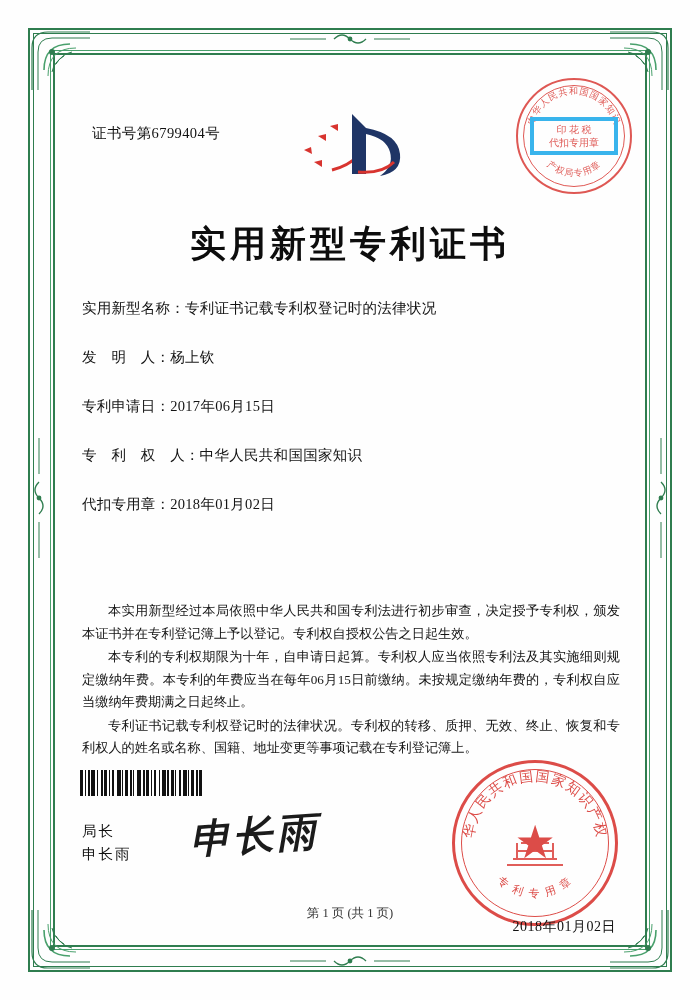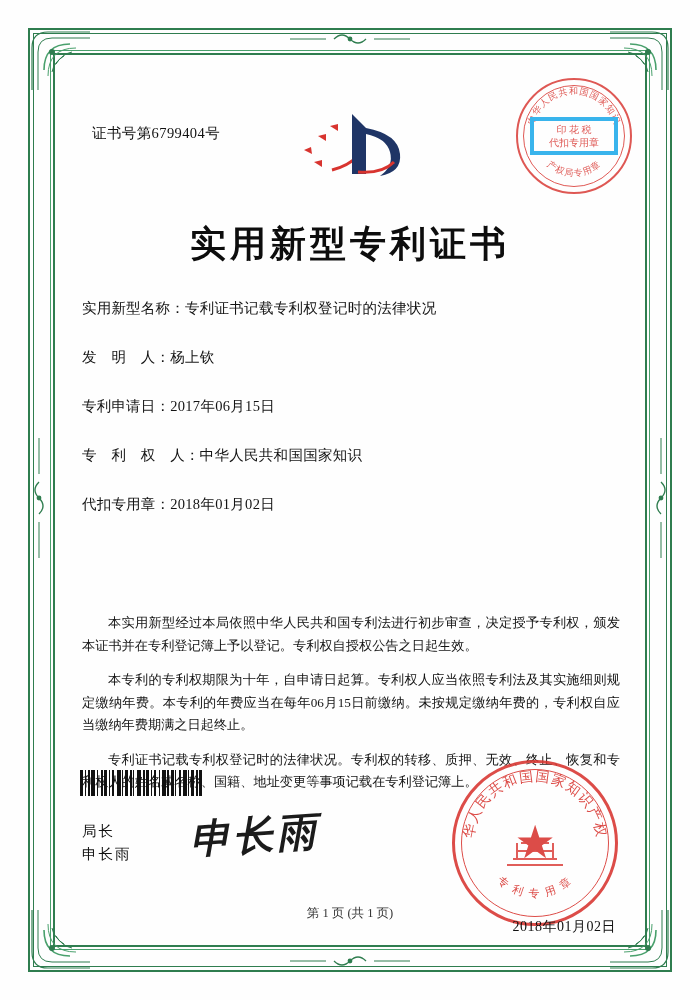--- a/index.html
+++ b/index.html
@@ -171,21 +171,21 @@
   .paragraphs {
     position: absolute;
     left: 22px; top: 540px;
     width: 538px;
     font-size: 13.2px;
     line-height: 22.5px;
     color: #141414;
     text-align: justify;
   }
   .paragraphs p {
-    margin: 12px 0 1px 0;
+    margin: 0 0 1px 0;
     text-indent: 26px;
   }
 
   
   .barcode {
     position: absolute;
     left: 20px; top: 710px;
     width: 190px; height: 26px;
     display: flex;
     align-items: stretch;

